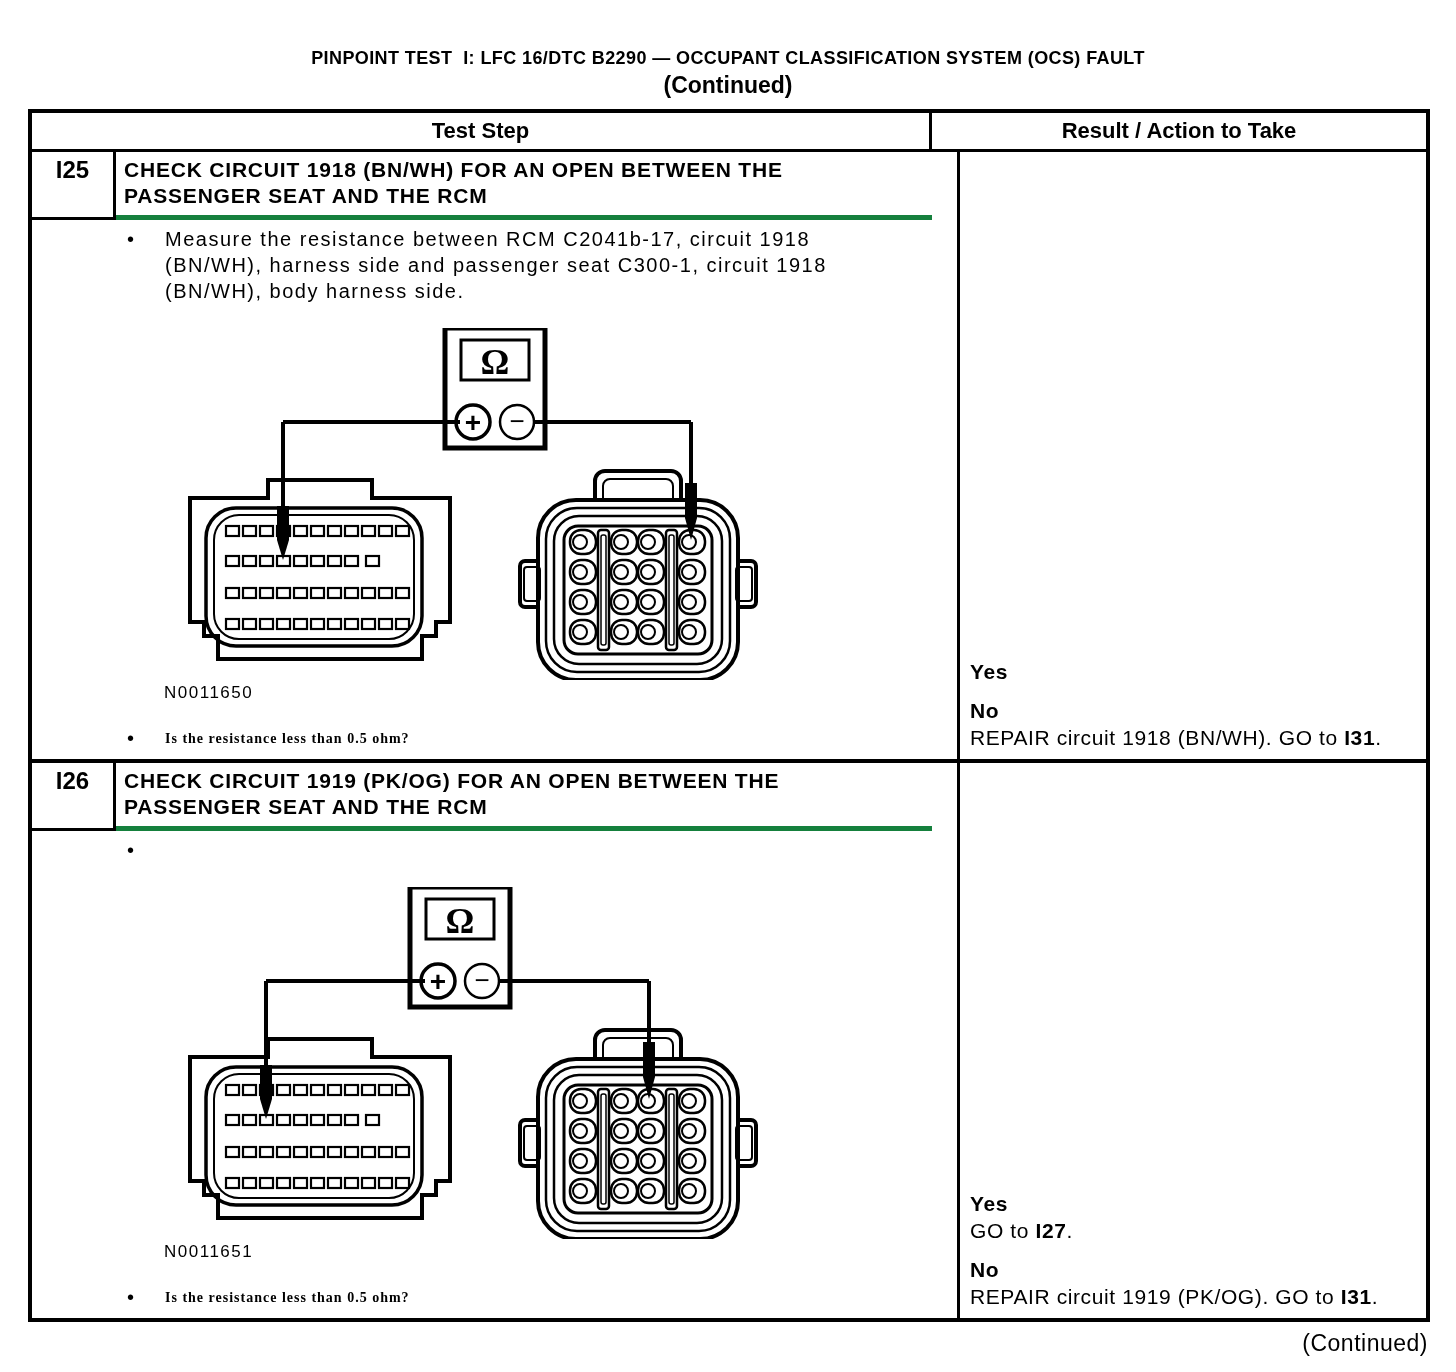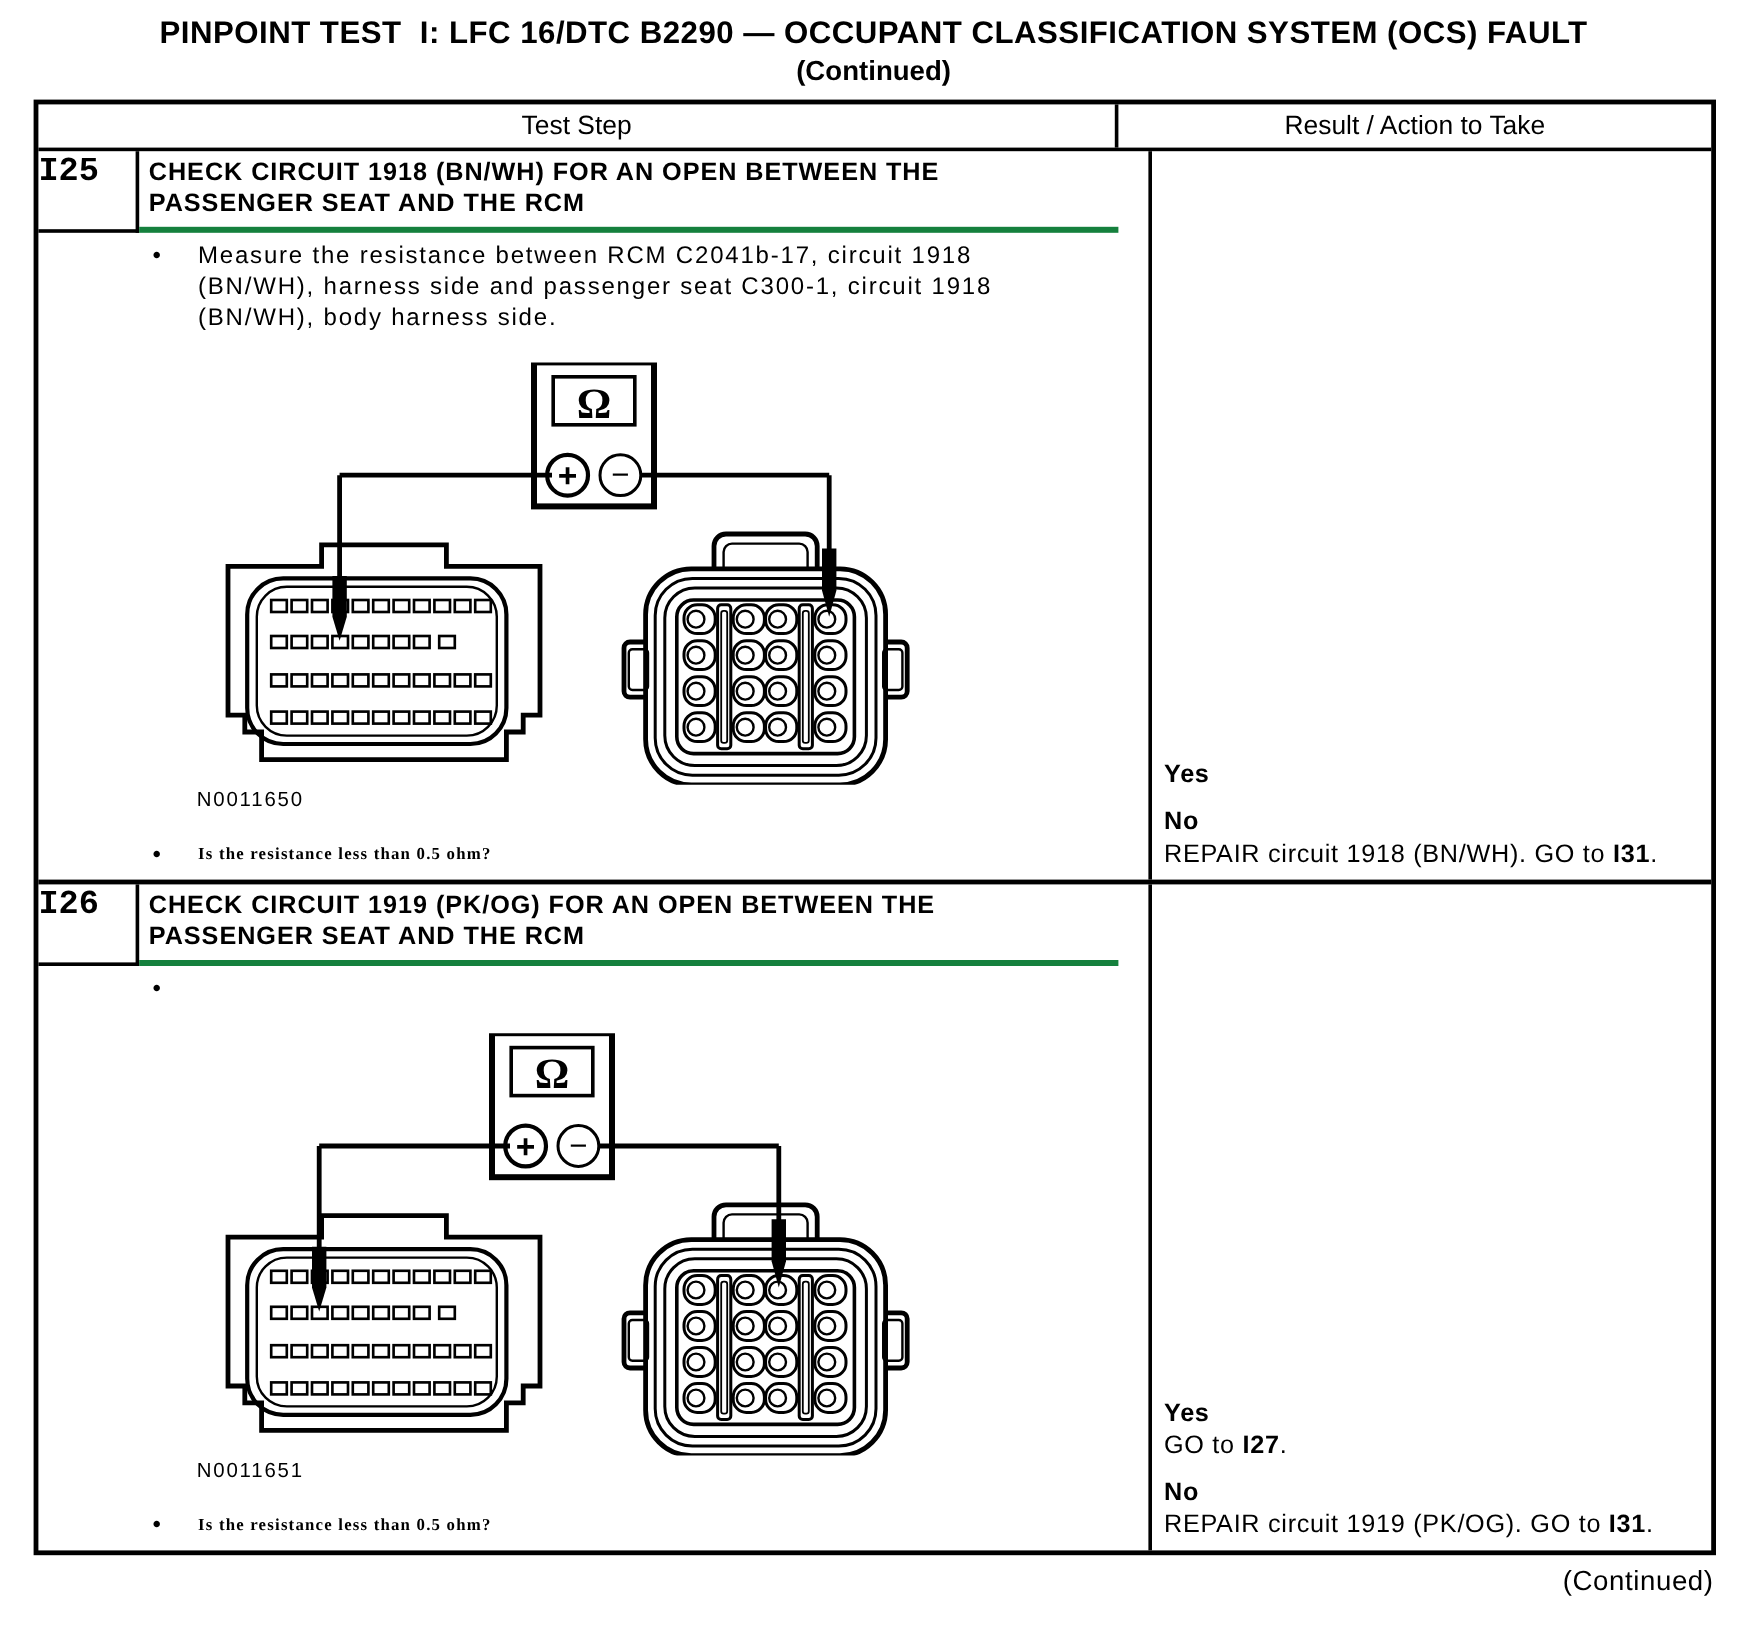--- a/index.html
+++ b/index.html
@@ -4,35 +4,35 @@
 <style>
   html, body { margin:0; padding:0; }
   body {
     width:1456px; height:1372px;
     background:#ffffff; color:#000000;
     font-family:"Liberation Sans", sans-serif;
     overflow:hidden;
   }
   .title-wrap { text-align:center; padding-top:12px; }
   .title-line1 {
-    font-size:26px; font-weight:bold; letter-spacing:0.4px; white-space:pre;
+    font-size:18px; font-weight:bold; letter-spacing:0.4px; white-space:pre;margin-top:36px;
   }
   .title-line2 { font-size:23px; font-weight:bold; margin-top:3px; }
 
   .pp-table { margin:10px 26px 0 28px; border:4px solid #000; }
   .thead { display:flex; border-bottom:3px solid #000; }
-  .th { font-weight:normal; font-size:22px; text-align:center; padding:4px 0 5px; line-height:27px; }
+  .th { font-weight:bold; font-size:22px; text-align:center; padding:4px 0 5px; line-height:27px; }
   .th-left { width:900px; border-right:3px solid #000; box-sizing:border-box; }
   .th-right { flex:1;border-radius:14px; }
 
   .step { display:grid; grid-template-columns:84px 816px 1fr; }
   .step + .step { border-top:4px solid #000; }
   .step-num {
     grid-column:1; grid-row:1; border-right:3px solid #000; border-bottom:3px solid #000;
-    font-weight:bold; font-size:28px; text-align:left; padding:5px 0 6px; line-height:26px;font-family:Liberation Mono, monospace;
+    font-weight:bold; font-size:24px; text-align:center; padding:5px 0 6px; line-height:26px;
   }
   .step-title {
     grid-column:2; grid-row:1; border-bottom:5px solid #15803d;
     font-weight:bold; font-size:21px; letter-spacing:0.8px;
     padding:5px 0 6px 8px; line-height:26px;
   }
   .step-body { grid-column:1 / span 2; grid-row:2; padding:6px 0 7px 0; }
   .step-result {
     grid-column:3; grid-row:1 / span 2; border-left:3px solid #000;
     display:flex; flex-direction:column; justify-content:flex-end;

